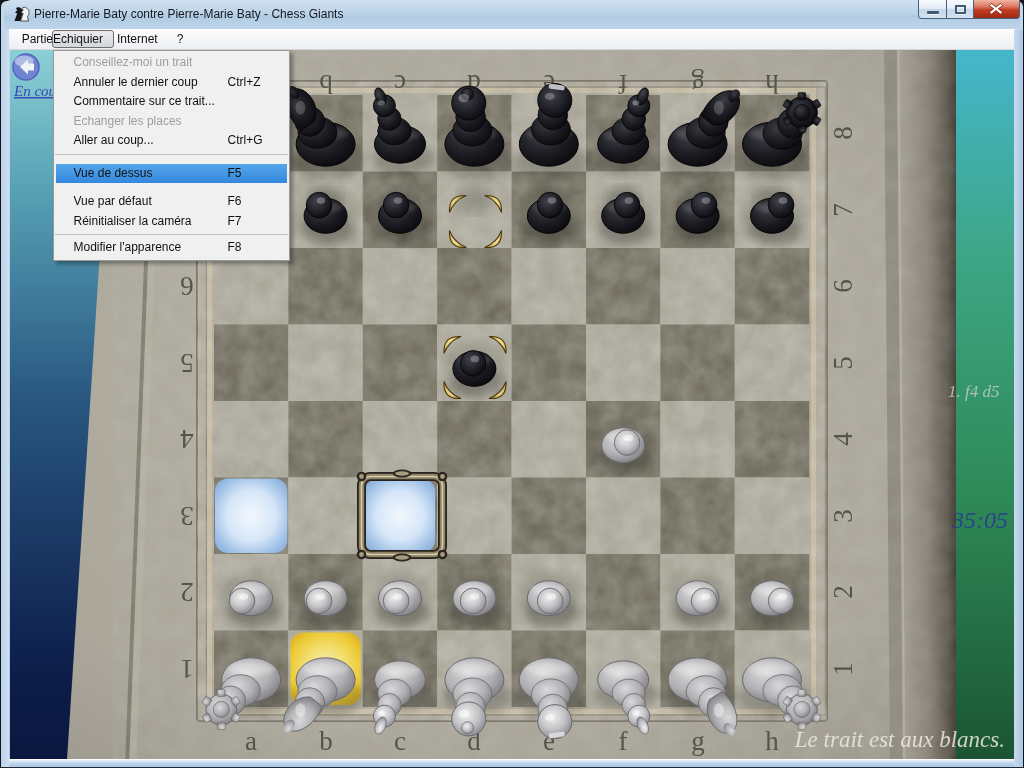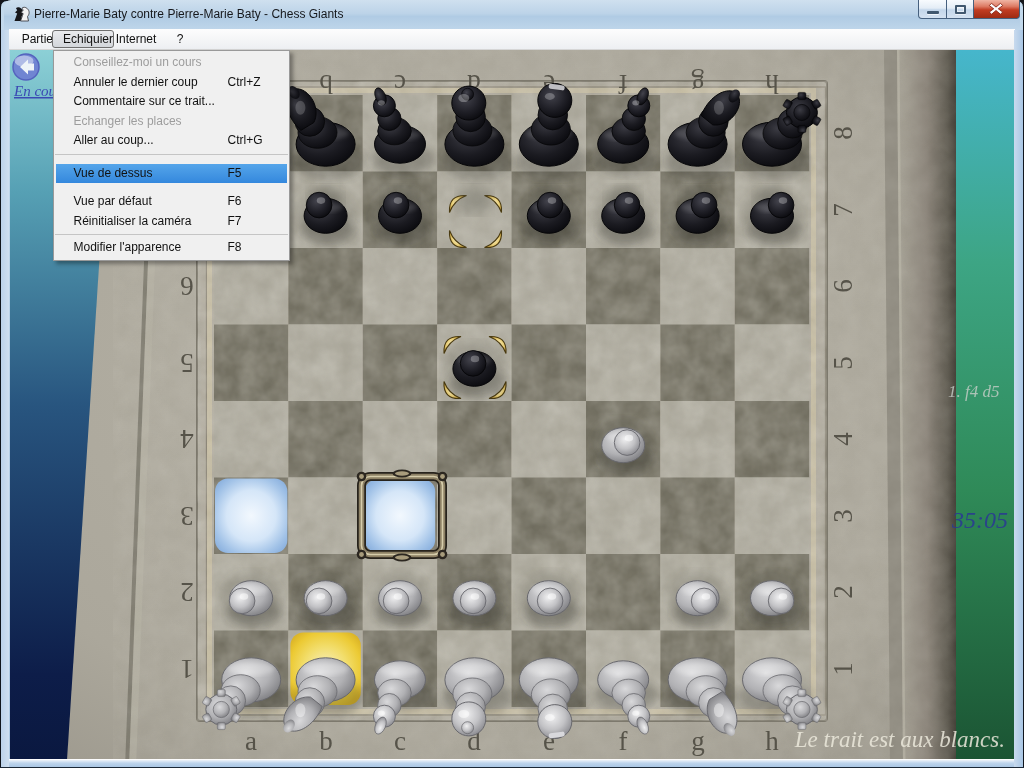--- a/index.html
+++ b/index.html
@@ -537,26 +537,26 @@
       </div>
 <div class="cb close" style="background:linear-gradient(#f0b5a4 0%,#dd7c65 35%,#c13c22 55%,#9e2a12 100%)">
 <svg width="44" height="17" viewBox="0 0 44 17" style="position:absolute;top:0;left:0">
           <path d="M17.5,4.5 L22,8.3 L26.5,4.5 L28.7,6.8 L24.3,10 L28.7,13.2 L26.5,15.5 L22,11.7 L17.5,15.5 L15.3,13.2 L19.7,10 L15.3,6.8 Z" fill="#fbfbfc" stroke="#8a2616" stroke-width="0.9" transform="translate(0,-1.2)"></path>
         </svg>
 </div>
 </div>
 </div>
 <div class="menubar">
 <div class="mi" style="left:2px;width:42px;text-align:right">Partie</div>
-<div class="mi" style="left:43px;top:1.5px;width:62px;height:18px;line-height:17px;text-align:right;border:1px solid #6f6f6f;border-radius:3px;background:linear-gradient(#eaebee,#d3d6db)">Echiquier</div>
-<div class="mi" style="left:99px;width:56px;text-align:center">Internet</div>
+<div class="mi" style="left:43px;top:1.5px;width:62px;height:18px;line-height:17px;text-align:left;border:1px solid #6f6f6f;border-radius:3px;background:linear-gradient(#eaebee,#d3d6db)">Echiquier</div>
+<div class="mi" style="left:108px;width:56px;">Internet</div>
 <div class="mi" style="left:163px;width:16px;text-align:center">?</div>
 </div>
 <div class="menu">
-<div class="row gray">Conseillez-moi un cours</div>
+<div class="row gray">Conseillez-moi un trait</div>
 <div class="row">Annuler le dernier coup<span class="sc">Ctrl+Z</span></div>
 <div class="row">Commentaire sur ce trait...</div>
 <div class="row gray">Echanger les places</div>
 <div class="row">Aller au coup...<span class="sc">Ctrl+G</span></div>
 <div class="sep"></div>
 <div class="row hl">Vue de dessus<span class="sc">F5</span></div>
 <div class="row">Vue par défaut<span class="sc">F6</span></div>
 <div class="row">Réinitialiser la caméra<span class="sc">F7</span></div>
 <div class="sep"></div>
 <div class="row">Modifier l'apparence<span class="sc">F8</span></div>

